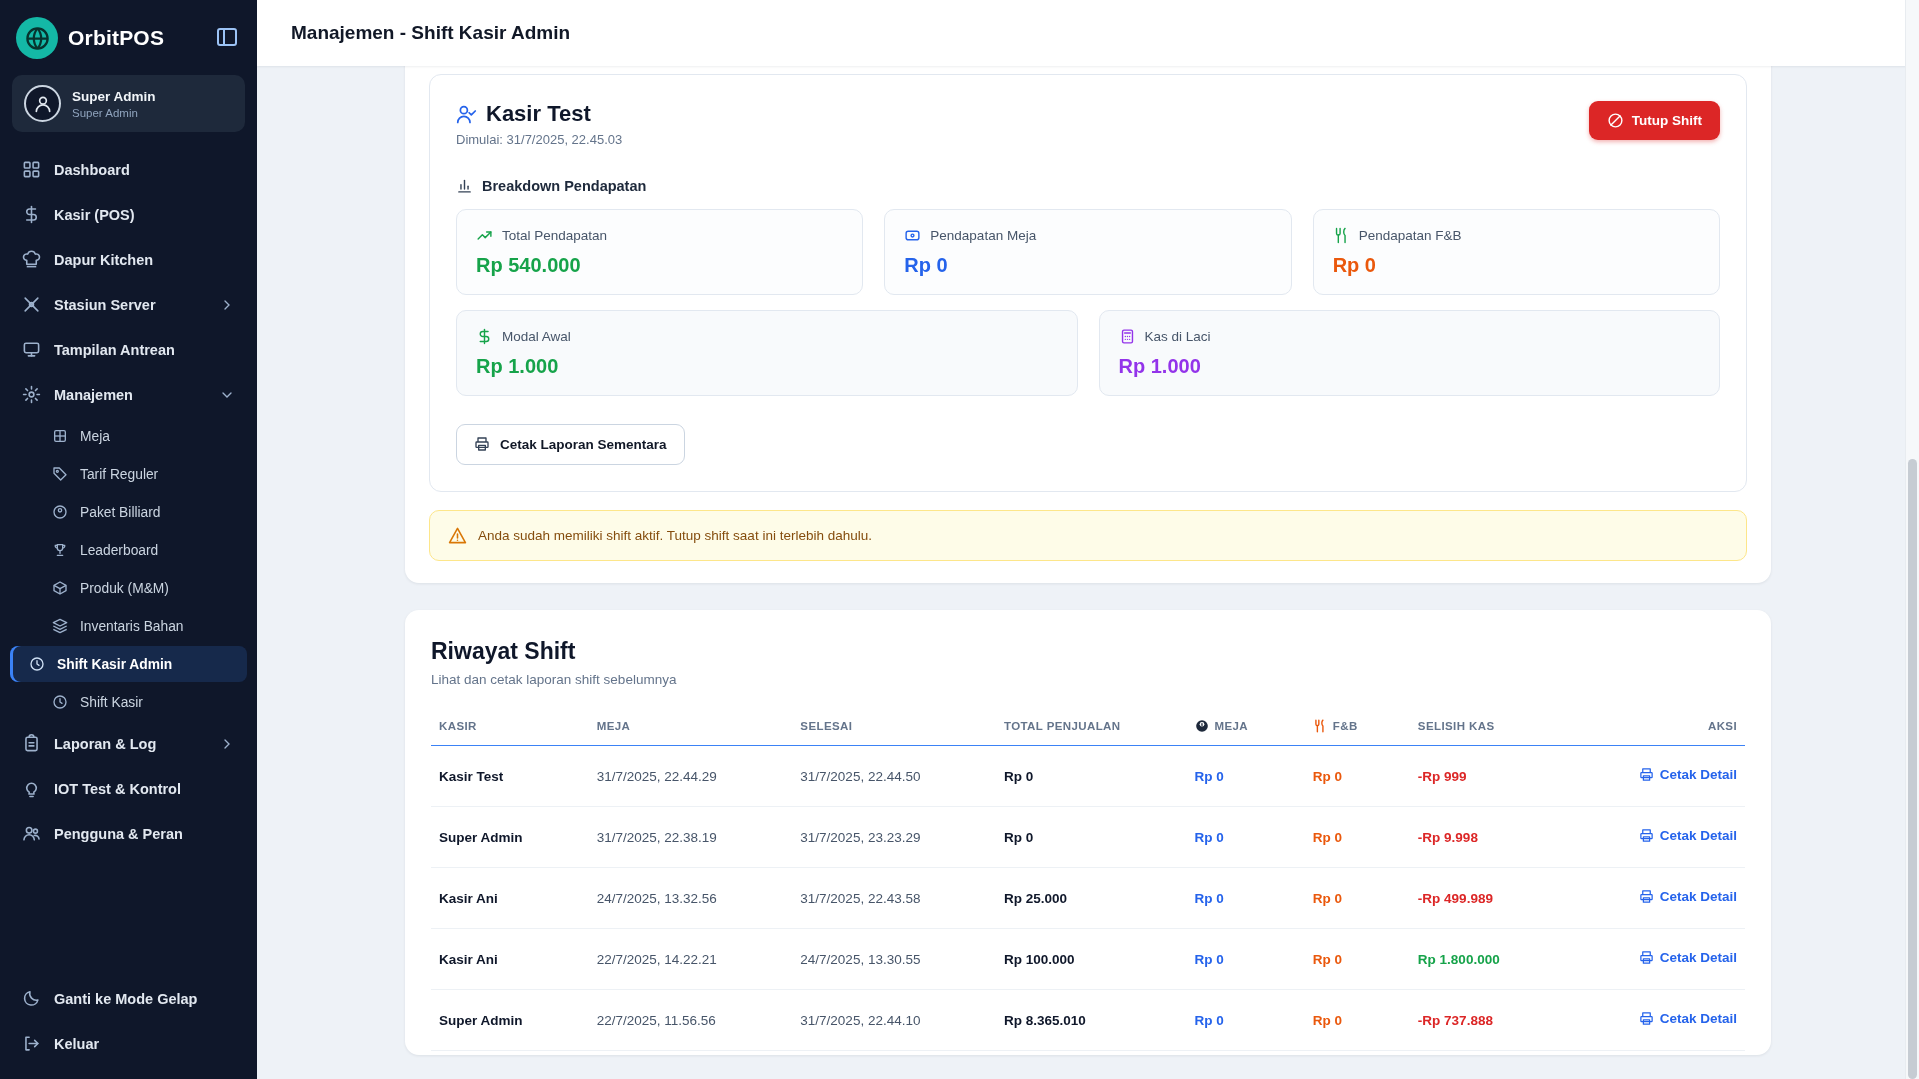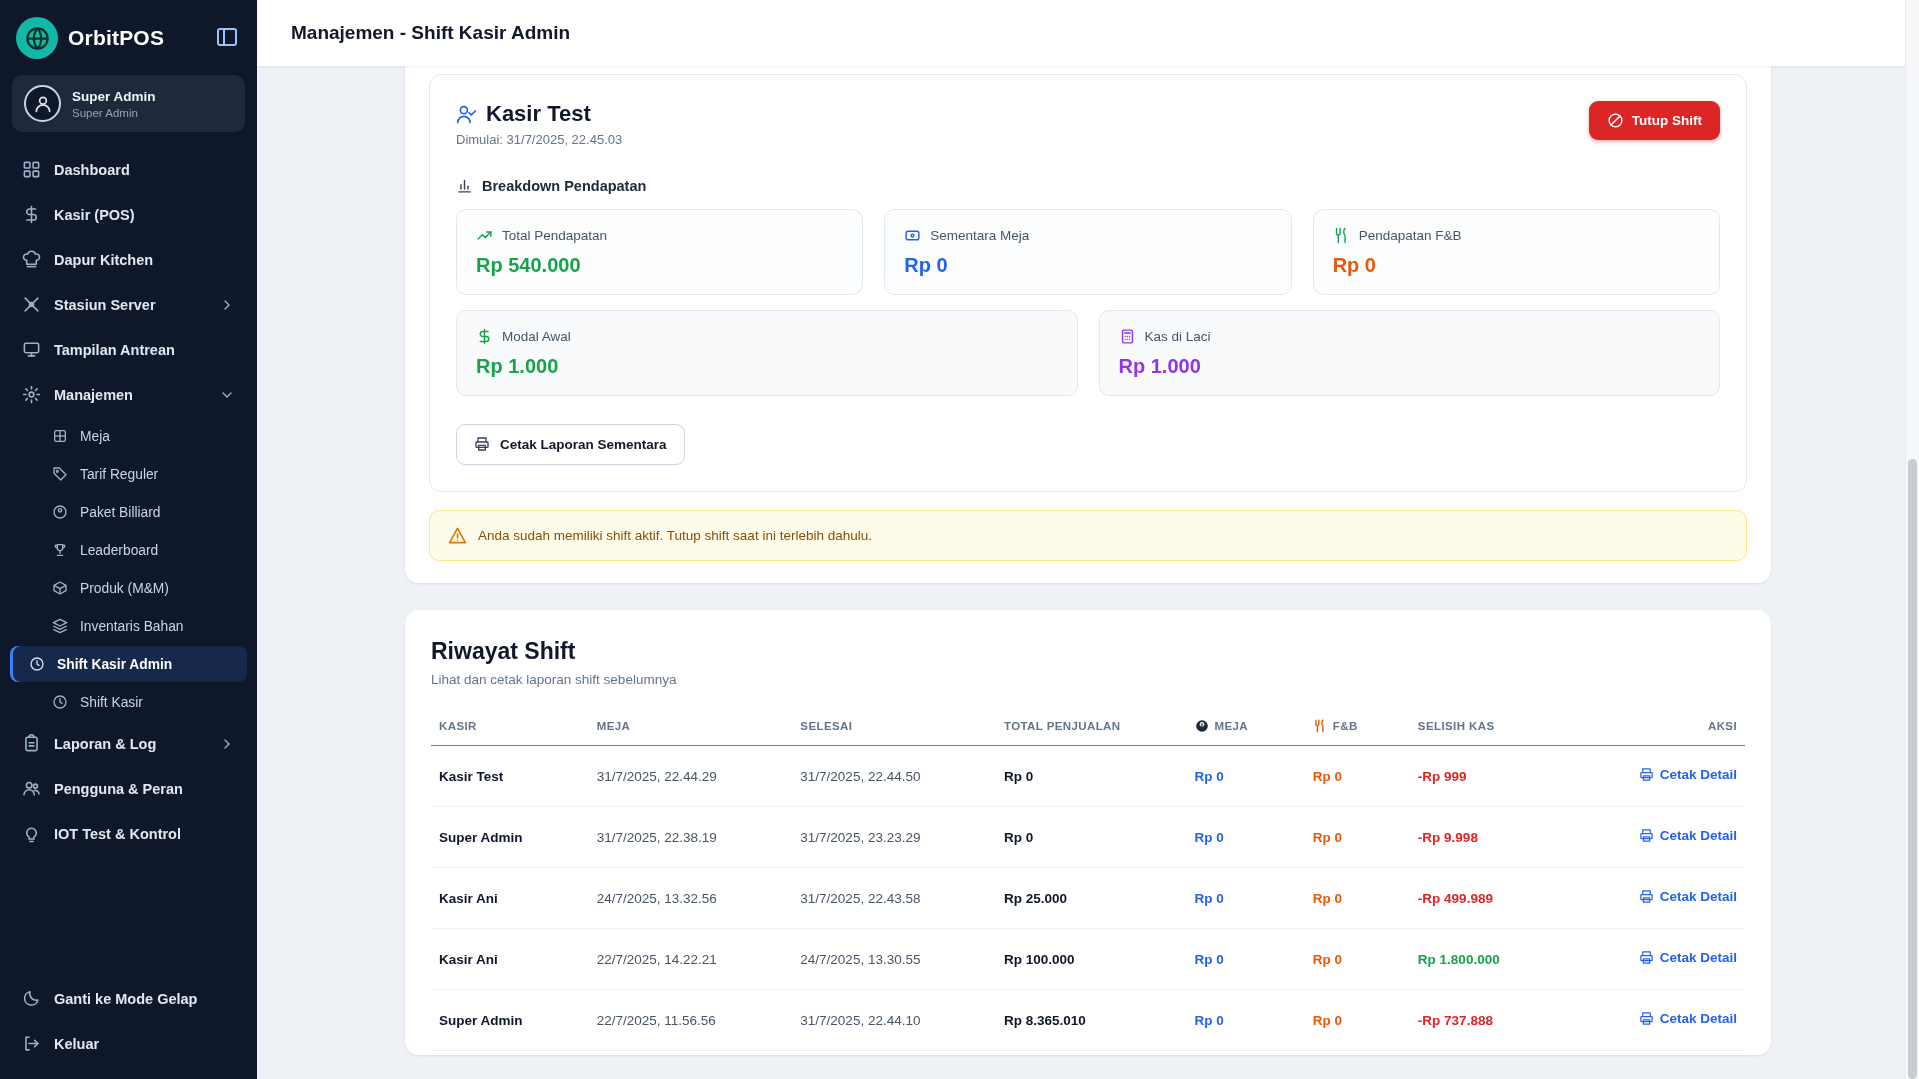--- a/index.html
+++ b/index.html
@@ -295,36 +295,36 @@
         <span>Laporan &amp; Log</span>
         <span class="chev">
             <svg viewBox="0 0 24 24" fill="none" stroke="currentColor" stroke-width="2" stroke-linecap="round">
               <polyline points="9 6 15 12 9 18"></polyline>
             </svg>
           </span>
       </div>
       <div class="nav-item">
         <span class="nicon">
             <svg viewBox="0 0 24 24" fill="none" stroke="currentColor" stroke-width="2" stroke-linecap="round">
+              <path d="M9 16.5a6 6 0 1 1 6 0V19H9z"></path>
+              <line x1="10" y1="22" x2="14" y2="22"></line>
+            </svg>
+          </span>
+        <span>IOT Test &amp; Kontrol</span>
+      </div>
+      <div class="nav-item">
+        <span class="nicon">
+            <svg viewBox="0 0 24 24" fill="none" stroke="currentColor" stroke-width="2" stroke-linecap="round">
               <circle cx="9" cy="8" r="3.5"></circle>
               <path d="M2.5 20a6.5 6.5 0 0 1 13 0"></path>
               <circle cx="17" cy="9" r="2.5"></circle>
               <path d="M15.5 14.5a5 5 0 0 1 6 4.5"></path>
             </svg>
           </span>
         <span>Pengguna &amp; Peran</span>
-      </div>
-      <div class="nav-item">
-        <span class="nicon">
-            <svg viewBox="0 0 24 24" fill="none" stroke="currentColor" stroke-width="2" stroke-linecap="round">
-              <path d="M9 16.5a6 6 0 1 1 6 0V19H9z"></path>
-              <line x1="10" y1="22" x2="14" y2="22"></line>
-            </svg>
-          </span>
-        <span>IOT Test &amp; Kontrol</span>
       </div>
     </nav>
 
     <nav class="nav footer-nav">
       <div class="nav-item">
         <span class="nicon">
             <svg viewBox="0 0 24 24" fill="none" stroke="currentColor" stroke-width="2" stroke-linejoin="round">
               <path d="M20 14A8.5 8.5 0 0 1 10 3.5 8.5 8.5 0 1 0 20 14z"></path>
             </svg>
           </span>
@@ -402,21 +402,21 @@
                 <div class="stat-value c-green">Rp 540.000</div>
               </div>
               <div class="stat-box">
                 <div class="stat-label">
                   <span class="sicon i-blue">
                       <svg viewBox="0 0 24 24" fill="none" stroke="currentColor" stroke-width="2">
                         <rect x="3" y="6" width="18" height="12" rx="3"></rect>
                         <circle cx="12" cy="12" r="2"></circle>
                       </svg>
                     </span>
-                  <span>Sementara Meja</span>
+                  <span>Pendapatan Meja</span>
                 </div>
                 <div class="stat-value c-blue">Rp 0</div>
               </div>
               <div class="stat-box">
                 <div class="stat-label">
                   <span class="sicon i-green">
                       <svg viewBox="0 0 24 24" fill="none" stroke="currentColor" stroke-width="2" stroke-linecap="round">
                         <path d="M5 2v7a2.5 2.5 0 0 0 5 0V2"></path>
                         <line x1="7.5" y1="11" x2="7.5" y2="22"></line>
                         <path d="M17 2c-2.5 2-2.5 8 0 10v10"></path>

